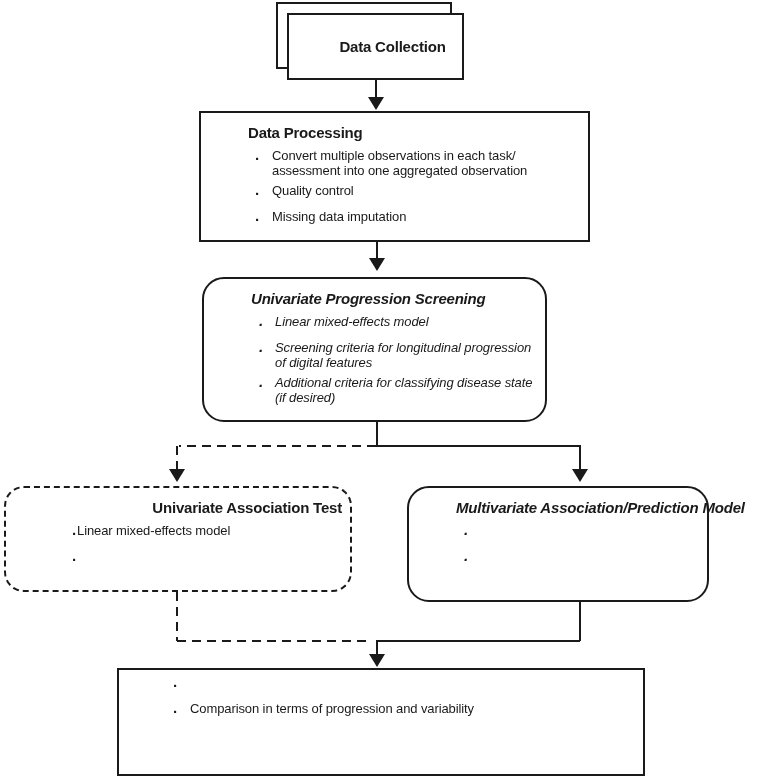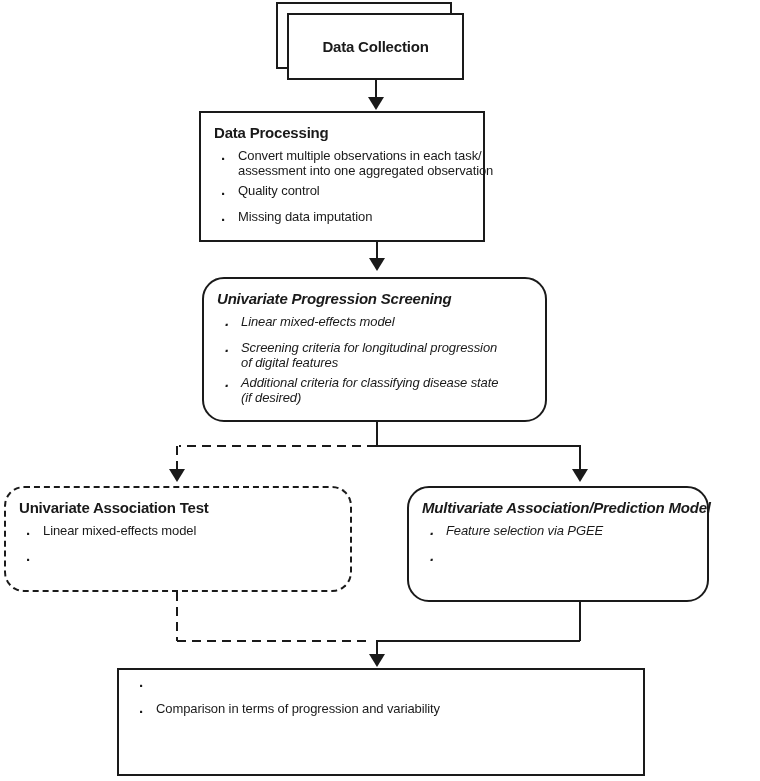--- a/index.html
+++ b/index.html
@@ -14,20 +14,21 @@
 
   #connectors { position:absolute; left:0; top:0; z-index:0; }
   .c-line { stroke: var(--line,#1a1a1a); stroke-width:2; fill:none; }
   .c-head { fill: var(--line,#1a1a1a); stroke:none; }
   .dashed { stroke-dasharray: 9 6; }
 
   .box {
     position:absolute; z-index:1; box-sizing:border-box;
     background: var(--box-fill,#ffffff);
     border:2px solid var(--line,#1a1a1a);
+    padding-left:34px;
   }
   .rounded { border-radius:22px;font-style:italic; }
   .dashed-box { border-style:dashed; border-radius:20px; }
 
   .box .title {
     font-weight:700; font-size:15px; line-height:20px;
     letter-spacing:-0.2px;
     padding:10px 8px 0 13px;
     white-space:pre;
   }
@@ -77,21 +78,21 @@
       <line class="c-line" x1="377" y1="640" x2="377" y2="655"></line>
       <polygon class="c-head" points="369,654 385,654 377,667"></polygon>
     </g>
   </svg>
 
   <div class="box" style="left:276px;top:2px;width:176px;height:67px;"></div>
   <div class="box center-label" style="left:287px;top:13px;width:177px;height:67px;">
     <span>Data Collection</span>
   </div>
 
-  <div class="box" style="left:199px;top:111px;width:286px;height:131px;">
+  <div class="box" style="left:199px;top:111px;width:391px;height:131px;">
     <div class="title">Data Processing</div>
     <div class="bullets">
       <div class="brow">
         <span class="marker">·</span>
         <span class="btext">Convert multiple observations in each task/
 assessment into one aggregated observation</span>
       </div>
       <div class="brow">
         <span class="marker">·</span>
         <span class="btext">Quality control</span>
@@ -116,39 +117,38 @@
 of digital features</span>
       </div>
       <div class="brow">
         <span class="marker">·</span>
         <span class="btext">Additional criteria for classifying disease state
 (if desired)</span>
       </div>
     </div>
   </div>
 
-  <div class="box dashed-box" style="left:4px;top:486px;width:348px;height:106px;">
+  <div class="box dashed-box" style="left:4px;top:486px;width:348px;height:106px;text-align:right;">
     <div class="title">Univariate Association Test</div>
     <div class="bullets">
       <div class="brow">
         <span class="marker">·</span>
         <span class="btext">Linear mixed-effects model</span>
       </div>
       <div class="brow">
         <span class="marker">·</span>
       </div>
     </div>
   </div>
 
   <div class="box rounded" style="left:407px;top:486px;width:302px;height:116px;">
     <div class="title">Multivariate Association/Prediction Model</div>
     <div class="bullets">
       <div class="brow">
         <span class="marker">·</span>
-        <span class="btext">Feature selection via PGEE</span>
       </div>
       <div class="brow">
         <span class="marker">·</span>
       </div>
     </div>
   </div>
 
   <div class="box" style="left:117px;top:668px;width:528px;height:108px;">
     <div class="bullets">
       <div class="brow">

